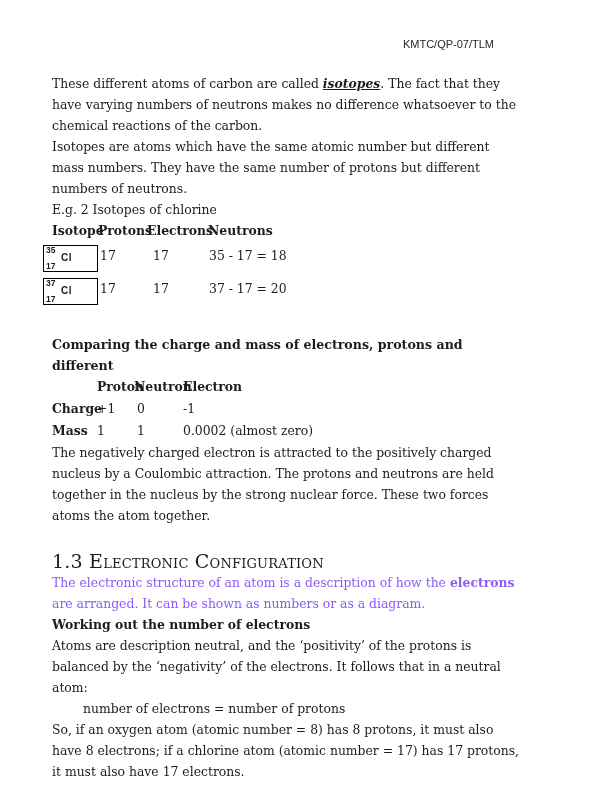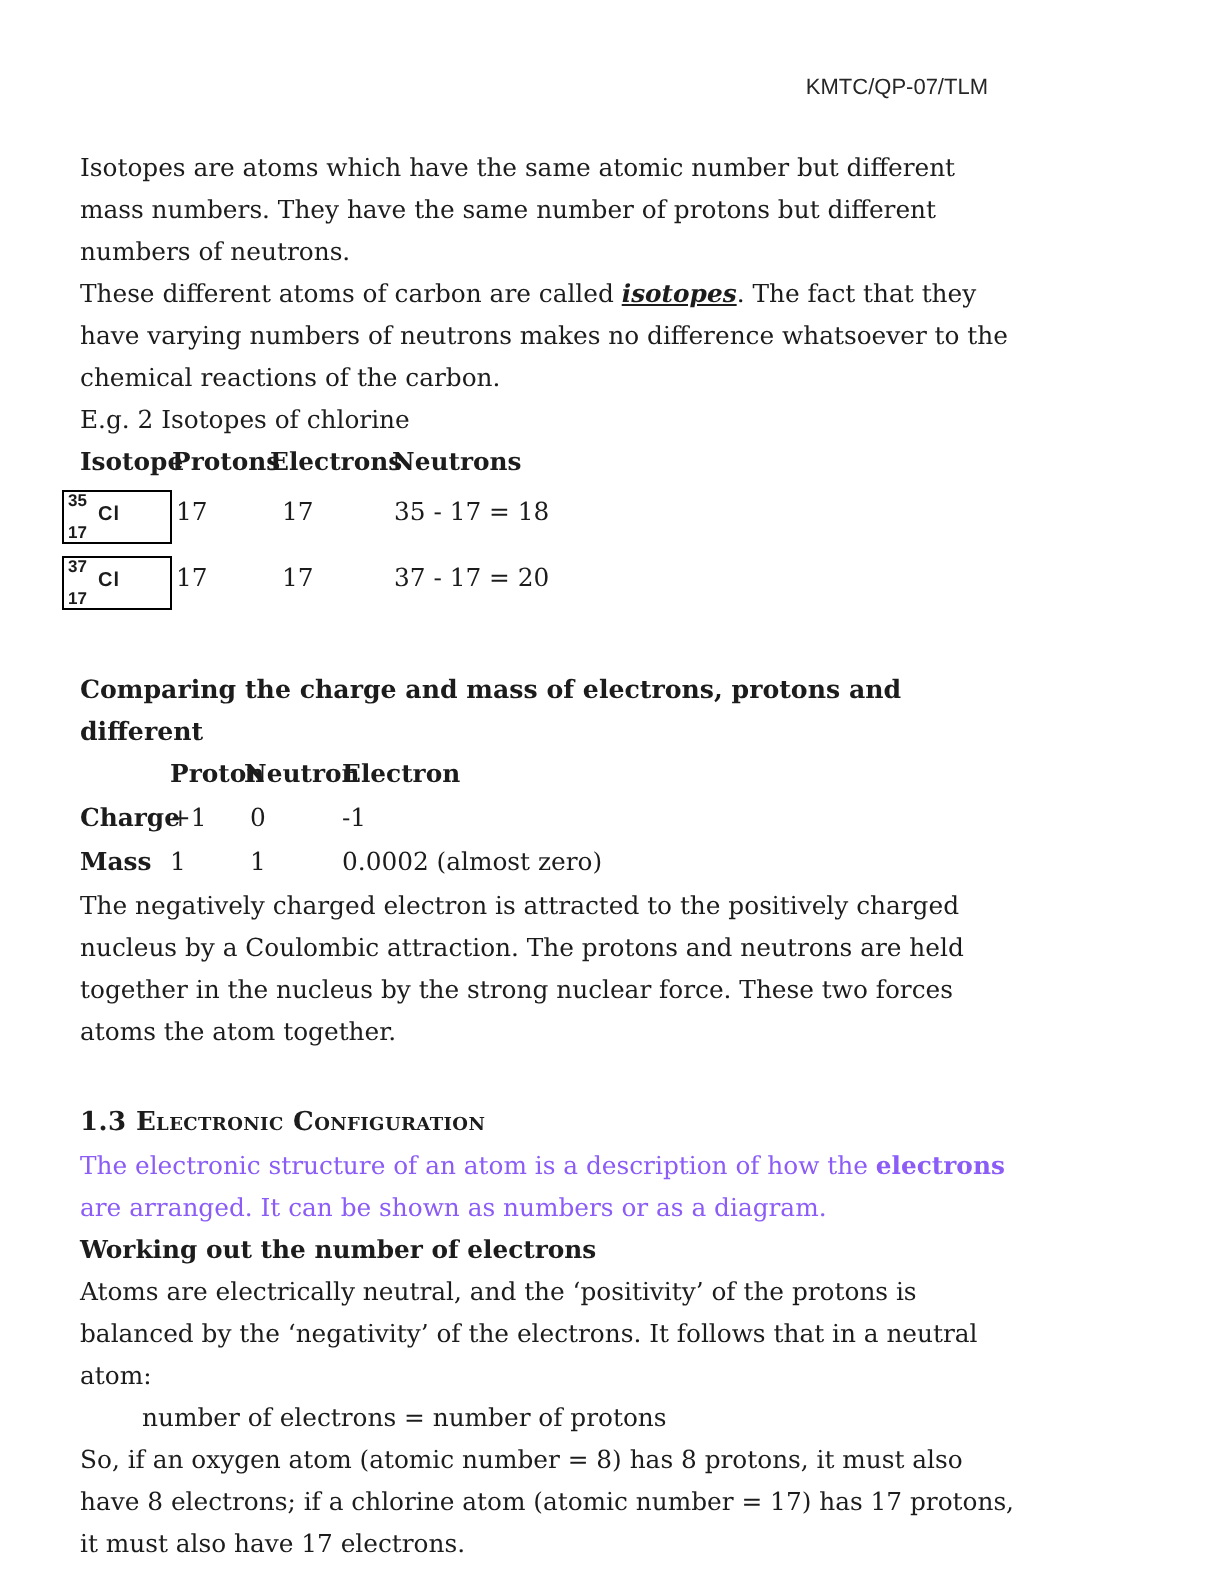--- a/index.html
+++ b/index.html
@@ -5,21 +5,21 @@
   * { margin: 0; padding: 0; box-sizing: border-box; }
   html, body { background: #ffffff; }
   body {
     width: 612px; height: 792px;
     font-family: "DejaVu Serif", serif;
     color: #1c1c1c;
     overflow: hidden;
   }
   .page {
     width: 564px; height: 792px;
-    padding: 38px 70px 0 40px;
+    padding: 38px 70px 0 52px;
     position: relative;
     background: #ffffff;
   }
   .doc-header {
     font-family: "Liberation Sans", sans-serif;
     font-size: 11px; color: #262626;
     text-align: right;
     margin-bottom: 23px;
   }
   .body-text {
@@ -66,40 +66,40 @@
   .t2-line span { display: inline-block; white-space: nowrap; overflow: visible; vertical-align: top; }
   .t2-indent { width: 45px; }
   .t2-c1 { width: 45px; font-weight: bold; }
   .t2-c2 { width: 40px; }
   .t2-c3 { width: 46px; }
   .t2-h2 { width: 37px; font-weight: bold; }
   .t2-h3 { width: 49px; font-weight: bold; }
   .t2-h4 { font-weight: bold; text-align: right; }
 
   .section-heading {
-    font-weight: bold; font-size: 13px;
+    font-weight: normal; font-size: 19px;
     font-variant: small-caps;
     margin-top: 25px;
     letter-spacing: 0.2px;
   }
   .sub-heading { font-weight: bold; }
   .rule-line { font-weight: normal; padding-left: 31px; }
 </style>
 </head>
 <body>
 
 <div class="page">
 
   <div class="doc-header">KMTC/QP-07/TLM</div>
 
   <div class="body-text">
 
+    <p class="para"><span>These different atoms of carbon are called </span><span class="em-iso">isotopes</span><span>. The fact that they have varying numbers of neutrons makes no difference whatsoever to the chemical reactions of the carbon.</span></p>
+
     <p class="para">Isotopes are atoms which have the same atomic number but different mass numbers. They have the same number of protons but different numbers of neutrons.</p>
-
-    <p class="para"><span>These different atoms of carbon are called </span><span class="em-iso">isotopes</span><span>. The fact that they have varying numbers of neutrons makes no difference whatsoever to the chemical reactions of the carbon.</span></p>
 
     <p class="para">E.g. 2 Isotopes of chlorine</p>
 
     <div class="t1-header"><span class="t1-h1">Isotope</span><span class="t1-h2">Protons</span><span class="t1-h3">Electrons</span><span>Neutrons</span></div>
 
     <div class="iso-row">
       <div class="iso-box">
         <span class="iso-mass">35</span>
         <span class="iso-sym">Cl</span>
         <span class="iso-atomic">17</span>
@@ -129,21 +129,21 @@
     <div class="t2-line"><span class="t2-c1">Mass</span><span class="t2-c2">1</span><span class="t2-c3">1</span><span>0.0002 (almost zero)</span></div>
 
     <p class="para">The negatively charged electron is attracted to the positively charged nucleus by a Coulombic attraction. The protons and neutrons are held together in the nucleus by the strong nuclear force. These two forces atoms the atom together.</p>
 
     <div class="section-heading">1.3 Electronic Configuration</div>
 
     <p class="para muted"><span>The electronic structure of an atom is a description of how the </span><span class="bold">electrons</span><span> are arranged. It can be shown as numbers or as a diagram.</span></p>
 
     <div class="sub-heading">Working out the number of electrons</div>
 
-    <p class="para">Atoms are electrically neutral, and the ‘positivity’ of the protons is balanced by the ‘negativity’ of the electrons. It follows that in a neutral atom:</p>
+    <p class="para">Atoms are description neutral, and the ‘positivity’ of the protons is balanced by the ‘negativity’ of the electrons. It follows that in a neutral atom:</p>
 
     <div class="rule-line">number of electrons = number of protons</div>
 
     <p class="para">So, if an oxygen atom (atomic number = 8) has 8 protons, it must also have 8 electrons; if a chlorine atom (atomic number = 17) has 17 protons, it must also have 17 electrons.</p>
 
   </div>
 
 </div>
 
 </body></html>

